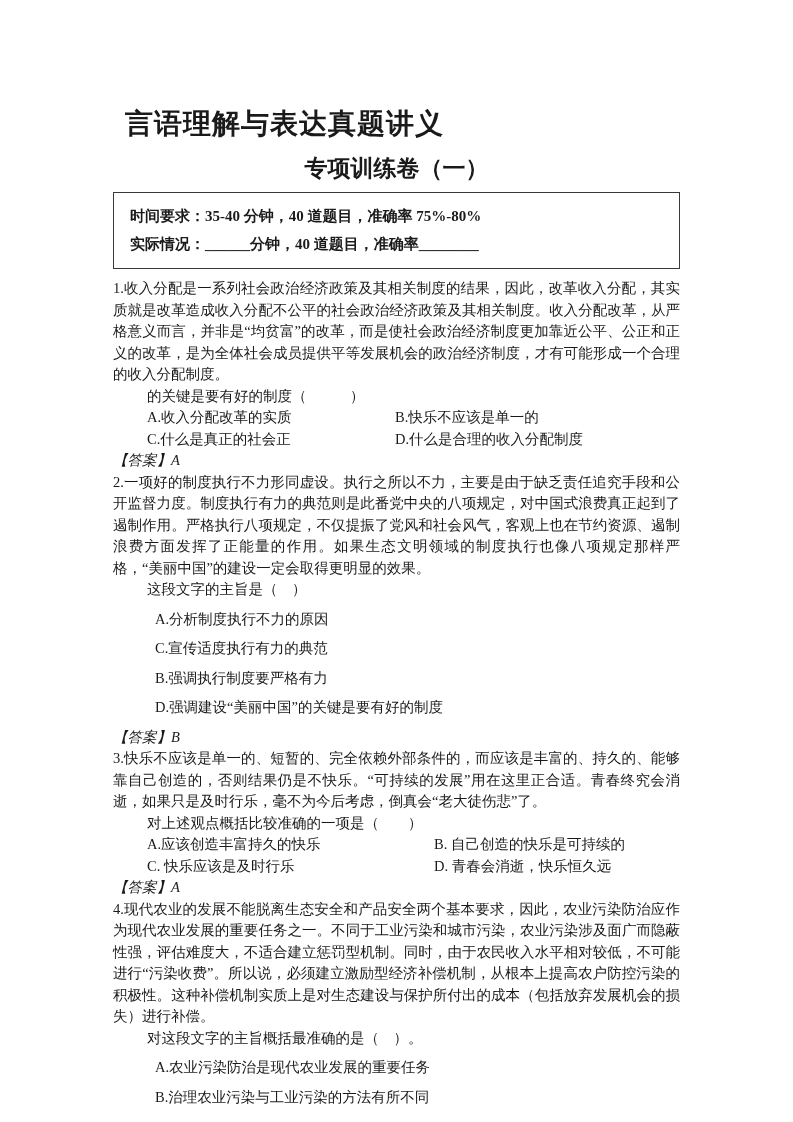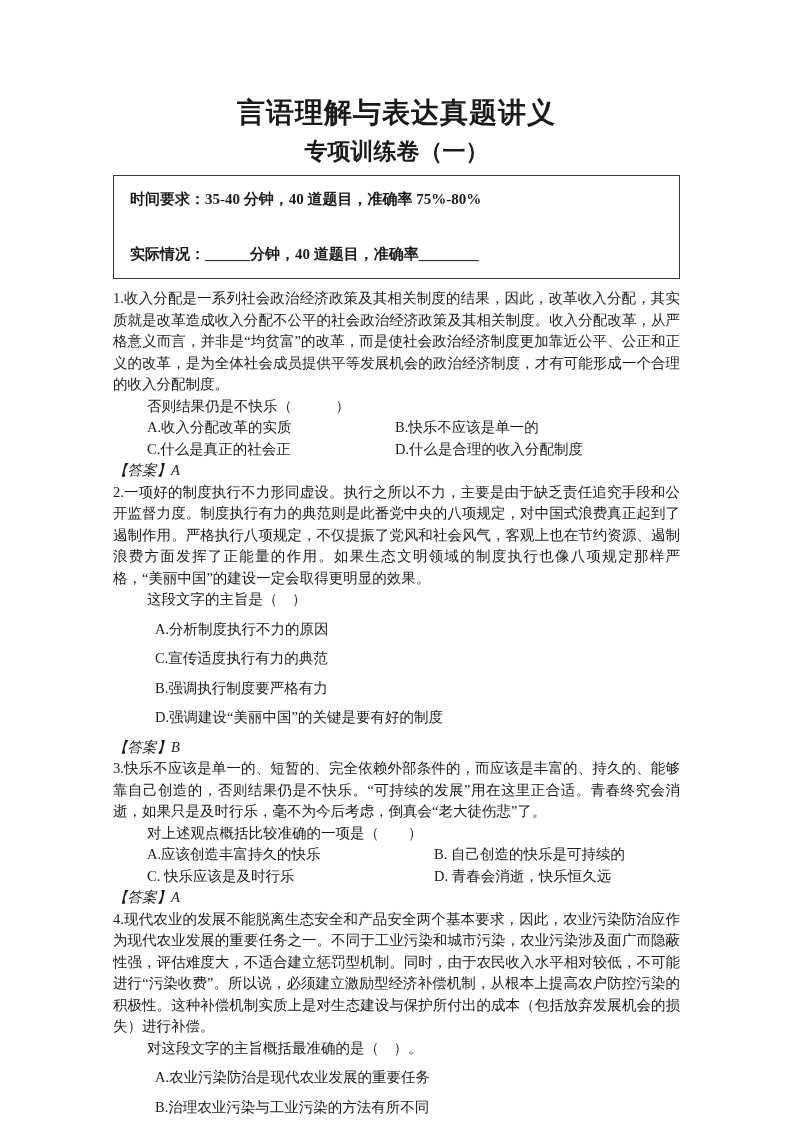--- a/index.html
+++ b/index.html
@@ -15,25 +15,25 @@
     background:#ffffff;
     overflow:hidden;
   }
   .content {
     position:absolute;
     left:113px;
     top:94px;
     width:567px;
   }
   .doc-title {
-    margin:1px;
+    margin:12px;
     font-family:"Liberation Sans","DejaVu Sans",sans-serif;
     font-size:28px;
     font-weight:bold;
-    text-align:center;
+    text-align:left;
     line-height:36px;
     letter-spacing:1px;
   }
   .doc-subtitle {
     margin:6px 0 0 0;
     font-family:Liberation Serif, serif;
     font-size:23px;
     font-weight:bold;
     text-align:center;
     line-height:30px;
@@ -42,21 +42,21 @@
     margin-top:8px;
     border:1px solid #3a3a3a;
     padding:13px 16px 14px 16px;
   }
   .info-box p {
     margin:0;
     font-size:15px;
     font-weight:bold;
     line-height:20px;
   }
-  .info-box p + p { margin-top:35px; }
+  .info-box p + p { margin-top:8px; }
   .body-text { margin-top:9px; font-size:14.5px; line-height:21.5px; }
   .stem {
     margin:0;
     text-align:justify;
   }
   .prompt {
     margin:0;
     padding-left:34px;
   }
   .opt-grid {
@@ -83,21 +83,21 @@
 
     <div class="info-box">
       <p>时间要求：35-40 分钟，40 道题目，准确率 75%-80%</p>
       <p>实际情况：______分钟，40 道题目，准确率________</p>
     </div>
 
     <div class="body-text">
 
       <section>
         <p class="stem"><span>1.</span><span>收入分配是一系列社会政治经济政策及其相关制度的结果，因此，改革收入分配，其实质就是改革造成收入分配不公平的社会政治经济政策及其相关制度。收入分配改革，从严格意义而言，并非是“均贫富”的改革，而是使社会政治经济制度更加靠近公平、公正和正义的改革，是为全体社会成员提供平等发展机会的政治经济制度，才有可能形成一个合理的收入分配制度。</span></p>
-        <p class="prompt">否则结果仍是不快乐（　　　）</p>
+        <p class="prompt">的关键是要有好的制度（　　　）</p>
         <div class="opt-grid cols-q1">
           <span class="opt-cell">A.收入分配改革的实质</span>
           <span class="opt-cell">B.快乐不应该是单一的</span>
           <span class="opt-cell">C.什么是真正的社会正</span>
           <span class="opt-cell">D.什么是合理的收入分配制度</span>
         </div>
         <p class="answer-line"><span>【答案】</span><span>A</span></p>
       </section>
 
       <section>

